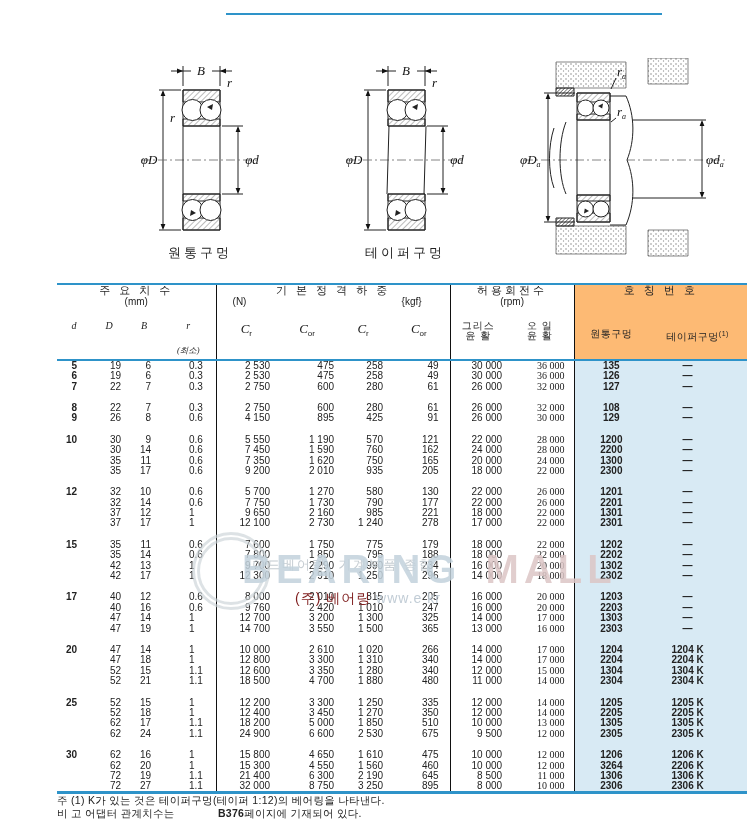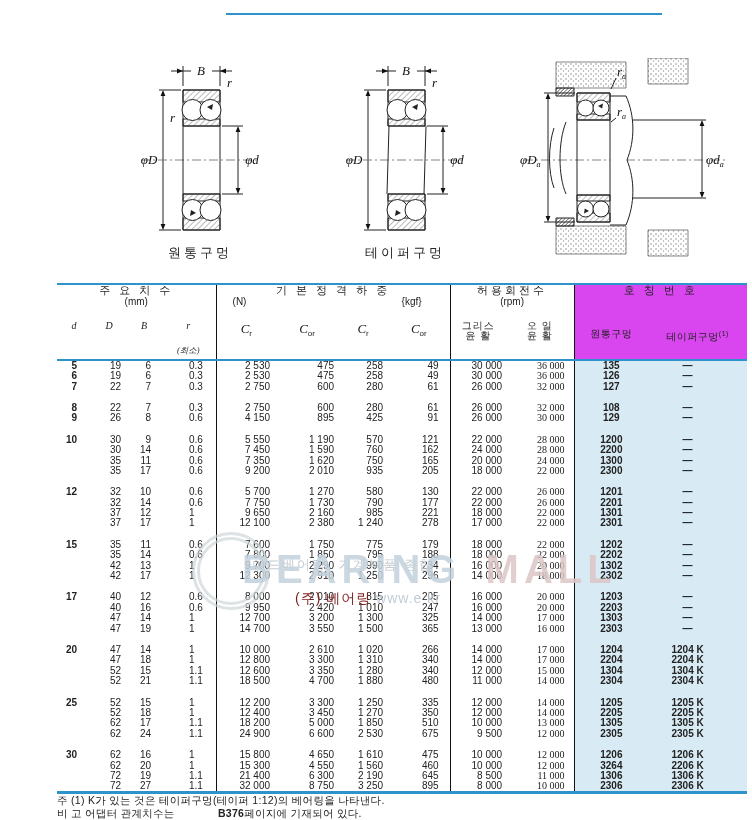--- a/index.html
+++ b/index.html
@@ -24,21 +24,21 @@
   .h2 th{height:30px;vertical-align:top;padding-top:3px;font-weight:normal;border-bottom:2px solid #2e93c9;}
   .sec-title{font-size:11px;letter-spacing:3px;text-align:center;}
   .sec-unit{font-size:10px;text-align:center;margin-top:2px;}
   .u2{display:flex;justify-content:space-between;padding:0 28px 0 16px;font-size:10px;margin-top:2px;}
   .sym{font:italic 13px "Liberation Serif",serif;text-align:center;}
   .rmin{font-size:8.5px;display:block;margin-top:14px;letter-spacing:0;}
   .csym{text-align:center;}
   .csym .c-ital{font:italic 13px "Liberation Serif",serif;}
   .csym sub{font-size:8px;}
   .kr2{font-size:10px;text-align:center;line-height:12px;letter-spacing:1px;}
-  .hblue{background:#d946ef;}
+  .hblue{background:#fdba74;}
   .hsec4-col{font-size:10.5px;text-align:center;letter-spacing:0.5px;padding-top:8px !important;}
   .hsec4-col sup{font-size:7px;}
   th.br,td.br{border-right:1px solid #111;}
 
   table.spec tbody tr{height:10.4px;}
   table.spec tbody tr.spacer{height:11px;}
   .c0{text-align:right;padding-right:14px !important;font-weight:bold;}
   .c1{text-align:right;padding-right:6px !important;}
   .c2{text-align:right;padding-right:10px !important;}
   .c3{text-align:left;padding-left:28px !important;border-right:1px solid #111;}
@@ -474,21 +474,21 @@
           <td class="c9">22 000</td>
           <td class="c10">1301</td>
           <td class="c11">—</td>
         </tr>
         <tr>
           <td class="c0"></td>
           <td class="c1">37</td>
           <td class="c2">17</td>
           <td class="c3">1</td>
           <td class="c4">12 100</td>
-          <td class="c5">2 380</td>
+          <td class="c5">2 730</td>
           <td class="c6">1 240</td>
           <td class="c7">278</td>
           <td class="c8">17 000</td>
           <td class="c9">22 000</td>
           <td class="c10">2301</td>
           <td class="c11">—</td>
         </tr>
         <tr class="spacer">
           <td colspan="4" class="br"></td>
           <td colspan="4" class="br"></td>
@@ -569,21 +569,21 @@
           <td class="c8">16 000</td>
           <td class="c9">20 000</td>
           <td class="c10">1203</td>
           <td class="c11">—</td>
         </tr>
         <tr>
           <td class="c0"></td>
           <td class="c1">40</td>
           <td class="c2">16</td>
           <td class="c3">0.6</td>
-          <td class="c4">9 950</td>
+          <td class="c4">9 760</td>
           <td class="c5">2 420</td>
           <td class="c6">1 010</td>
           <td class="c7">247</td>
           <td class="c8">16 000</td>
           <td class="c9">20 000</td>
           <td class="c10">2203</td>
           <td class="c11">—</td>
         </tr>
         <tr>
           <td class="c0"></td>

